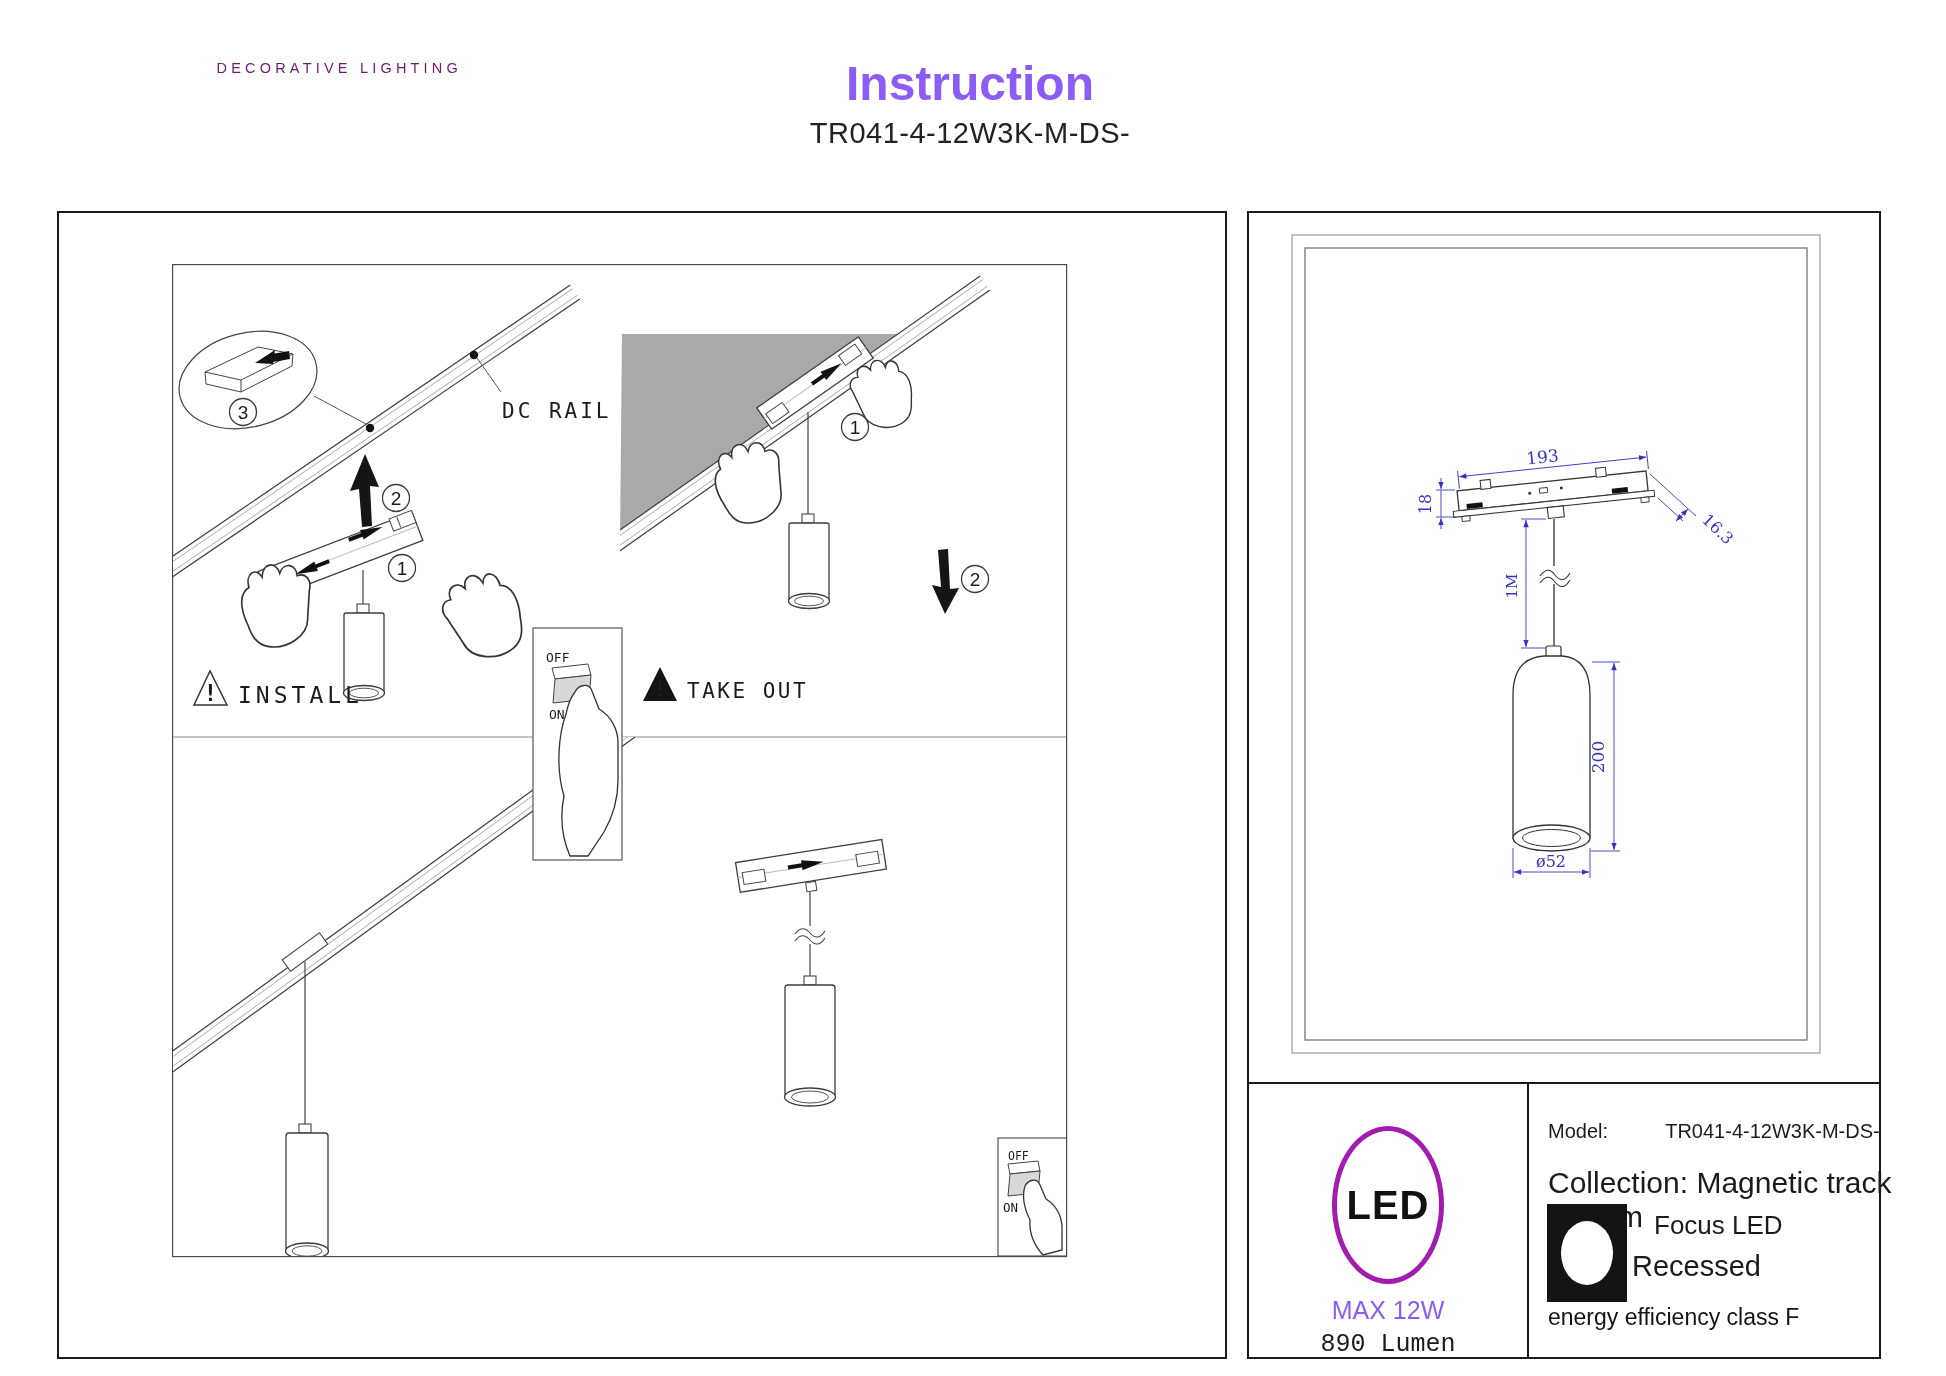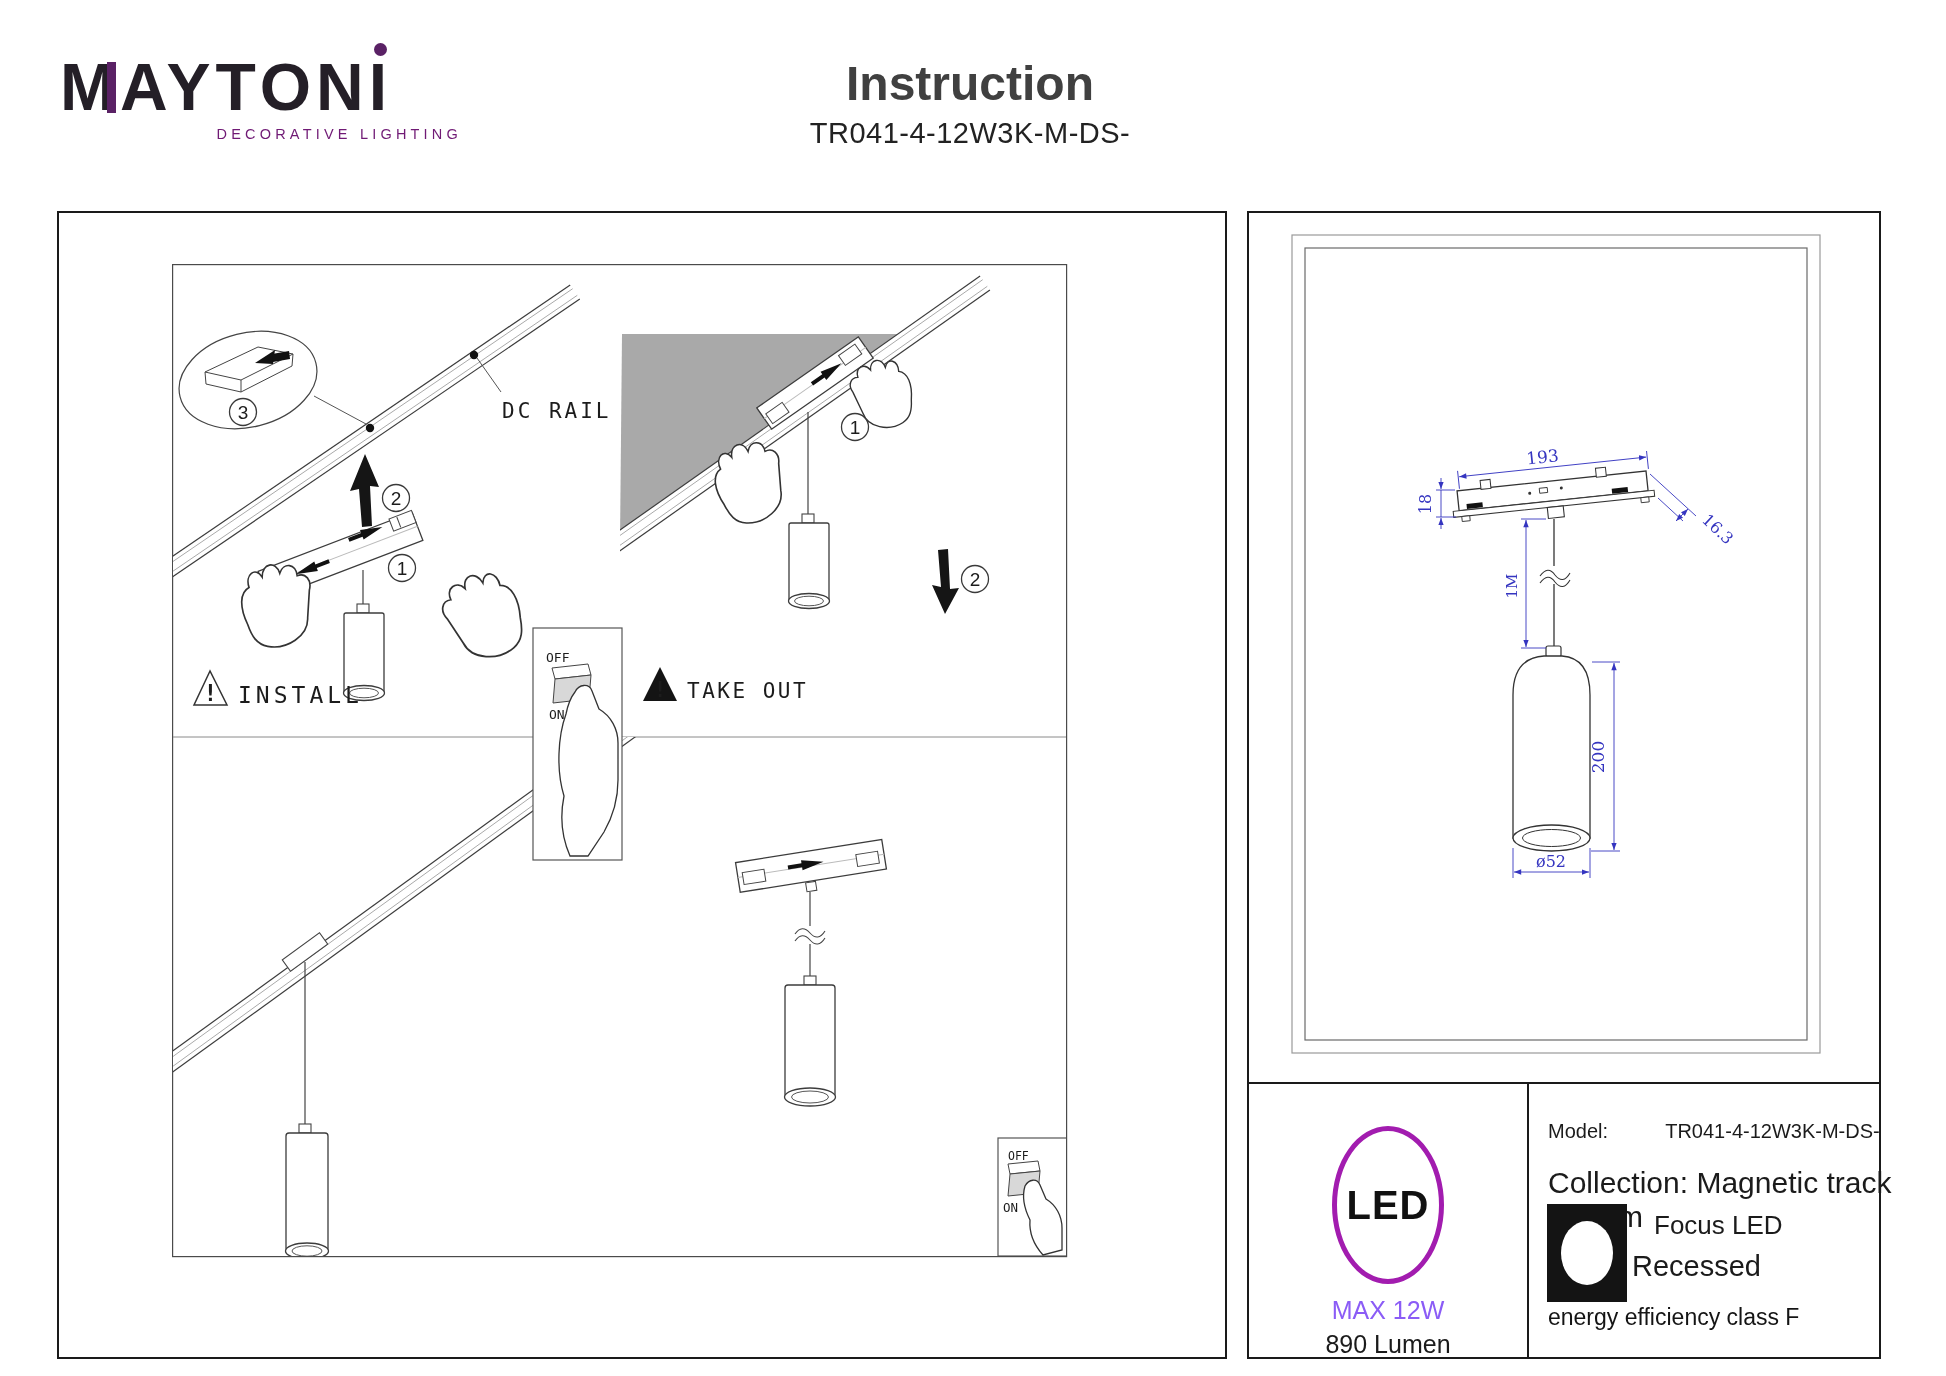--- a/index.html
+++ b/index.html
@@ -10,35 +10,35 @@
   
   .logo{left:60px;top:54px;width:402px;}
   .brand{font-weight:bold;font-size:66px;letter-spacing:5px;color:#241f27;line-height:1;white-space:nowrap;}
   .b-m{position:relative;display:inline-block;}
   .b-m::after{content:'';position:absolute;right:4px;top:8px;bottom:7px;width:9px;background:#5a2165;}
   .b-i{position:relative;display:inline-block;}
   .b-i::after{content:'';position:absolute;top:-11px;left:calc(50% - 6px);width:13px;height:13px;border-radius:50%;background:#5a2165;}
   .tagline{margin-top:6px;text-align:right;font-size:14.5px;letter-spacing:4.2px;color:#701a75;}
 
   .title-block{left:600px;top:58px;width:740px;text-align:center;}
-  .page-title{font-size:48px;font-weight:bold;color:#404040;line-height:1.1;}
+  .page-title{font-size:48px;font-weight:bold;color:#8b5cf6;line-height:1.1;}
   .page-model{font-size:29px;font-weight:500;color:#222;margin-top:6px;letter-spacing:0.5px;}
 
   
   .left-box{left:57px;top:211px;width:1170px;height:1148px;border:2px solid #1a1a1a;box-sizing:border-box;}
   .right-box{left:1247px;top:211px;width:634px;height:1148px;border:2px solid #1a1a1a;box-sizing:border-box;}
 
   
   .spec-topline{left:1249px;top:1082px;width:630px;height:0;border-top:2px solid #1a1a1a;}
   .spec-vline{left:1527px;top:1082px;width:0;height:275px;border-left:2px solid #1a1a1a;}
   .led-ellipse{left:1332px;top:1126px;width:112px;height:158px;border:5px solid #a21caf;border-radius:50%;
                display:flex;align-items:center;justify-content:center;box-sizing:border-box;}
   .led-text{font-size:40px;font-weight:bold;letter-spacing:1px;color:#111;}
   .max-power{left:1249px;top:1296px;width:278px;text-align:center;font-size:25px;color:#8b5cf6;}
-  .lumen{left:1249px;top:1330px;width:278px;text-align:center;font-size:25px;color:#1b1b1b;}
+  .lumen{left:1249px;top:1330px;width:278px;text-align:center;font-size:25px;color:#1b1b1b;font-family:Liberation Mono, monospace;}
 
   .spec-row1{left:1548px;top:1120px;font-size:20px;}
   .spec-row2{left:1548px;top:1166px;font-size:30px;}
   .spec-label{display:inline-block;min-width:112px;color:#1b1b1b;}
   .spec-value{color:#1b1b1b;}
   .energy-icon{left:1547px;top:1204px;width:80px;height:98px;background:#141414;display:flex;align-items:center;justify-content:center;}
   .energy-icon .hole{width:52px;height:64px;background:#fff;border-radius:50%;}
   .type1{left:1654px;top:1210px;font-size:26px;}
   .type2{left:1632px;top:1250px;font-size:29px;}
   .energy-note{left:1548px;top:1304px;width:330px;font-size:23px;line-height:27px;color:#141414;}
@@ -47,21 +47,20 @@
   svg text{font-family:"DejaVu Sans Mono",monospace;fill:#1c1c1c;}
   .dimtxt{font-family:"DejaVu Serif",serif;fill:#3535c0;}
   .stepnum{font-family:"Liberation Sans",sans-serif;font-size:19px;}
 </style>
 </head>
 <body>
 
 <div class="page">
 
   <div class="abs logo">
-    <div class="brand"><span class="b-m">M</span><span>AYTON</span><span class="b-i">I</span></div>
     <div class="tagline">DECORATIVE LIGHTING</div>
   </div>
 
   <div class="abs title-block">
     <div class="page-title">Instruction</div>
     <div class="page-model">TR041-4-12W3K-M-DS-</div>
   </div>
 
   <div class="abs left-box"></div>
   <div class="abs right-box"></div>

